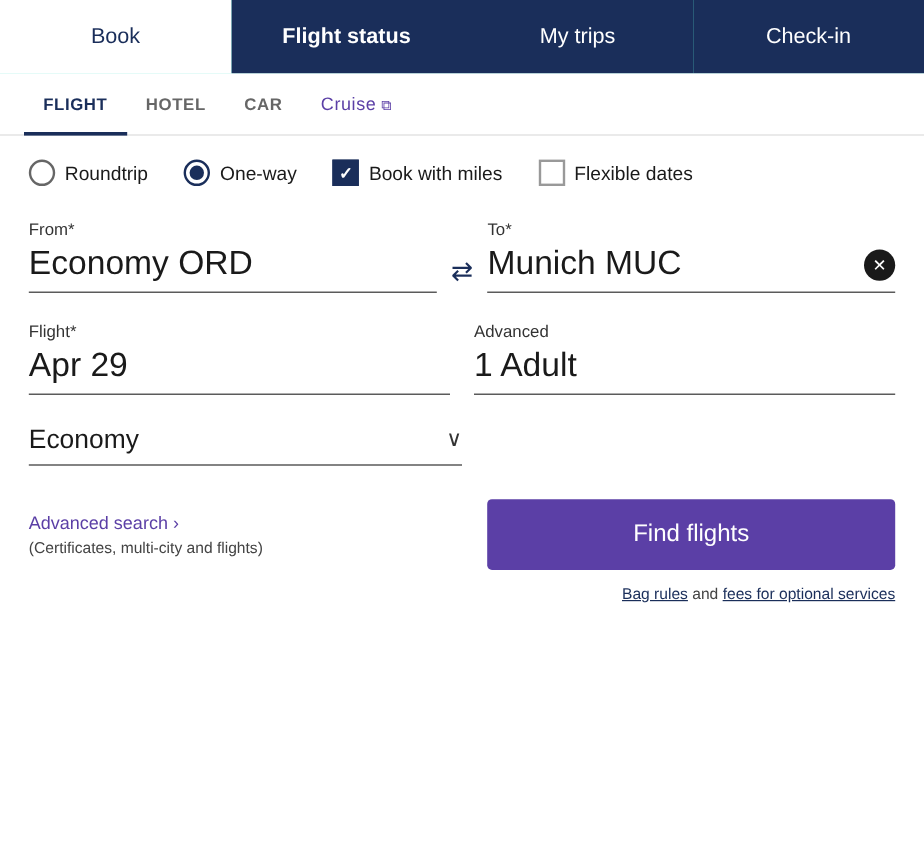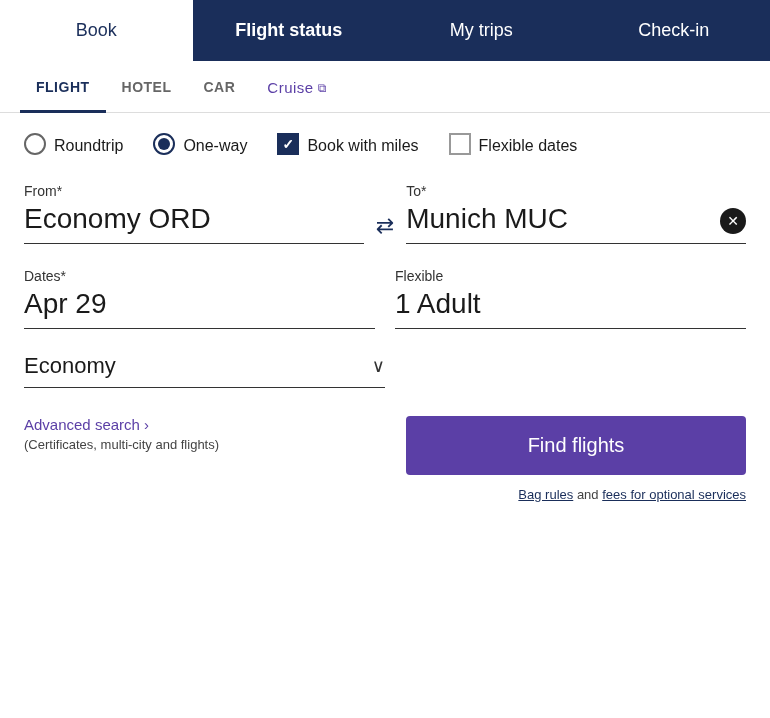--- a/index.html
+++ b/index.html
@@ -221,21 +221,21 @@
       justify-content: space-between;
     }
     .chevron-down {
       font-size: 18px;
       color: #333;
     }
 
     
     .bottom-row {
       display: flex;
-      align-items: flex-start;
+      align-items: center;
       justify-content: space-between;
       margin-top: 8px;
     }
     .advanced-search {
       font-size: 15px;
       color: #5b3fa6;
       cursor: pointer;
       text-decoration: none;
     }
     .advanced-search-sub {
@@ -334,25 +334,25 @@
       <div class="field-label">To*</div>
       <div class="field-value" style="padding-right: 30px;">Munich MUC</div>
       <div class="clear-btn">
         <span>✕</span>
       </div>
     </div>
   </div>
 
   <div class="dates-row">
     <div class="field-group">
-      <div class="field-label">Dates*</div>
+      <div class="field-label">Flight*</div>
       <div class="field-value">Apr 29</div>
     </div>
     <div class="field-group">
-      <div class="field-label">Flexible</div>
+      <div class="field-label">Advanced</div>
       <div class="field-value">1 Adult</div>
     </div>
   </div>
 
   <div class="economy-wrapper">
     <div class="economy-select">
       <span>Economy</span>
       <span class="chevron-down">∨</span>
     </div>
   </div>

